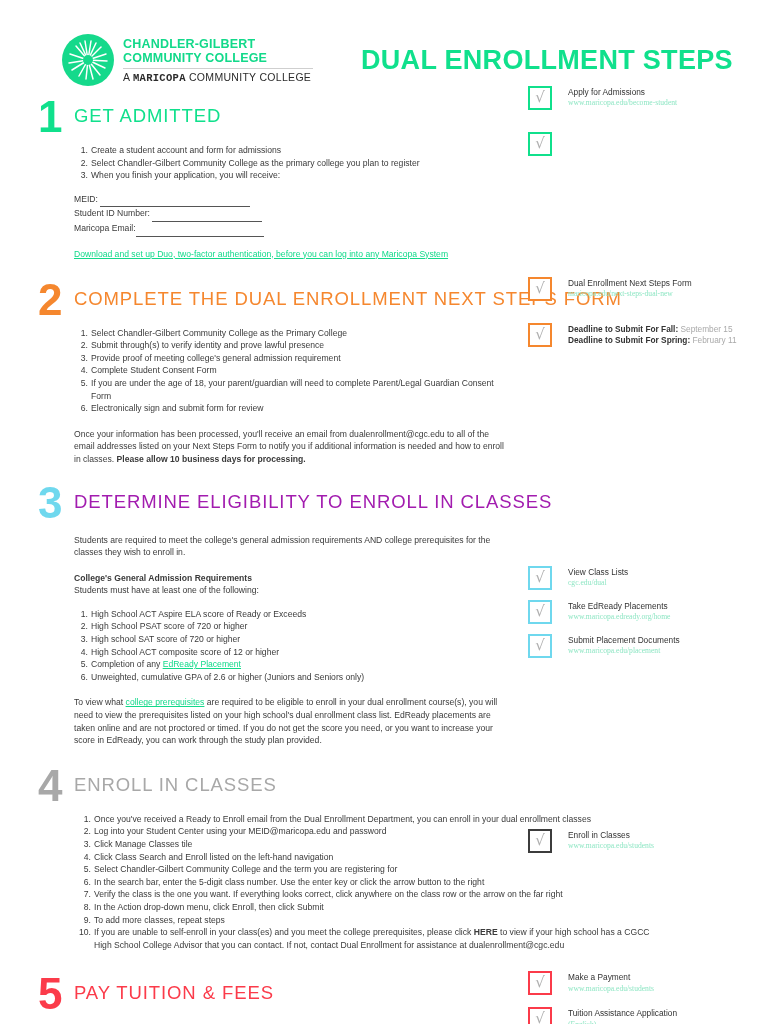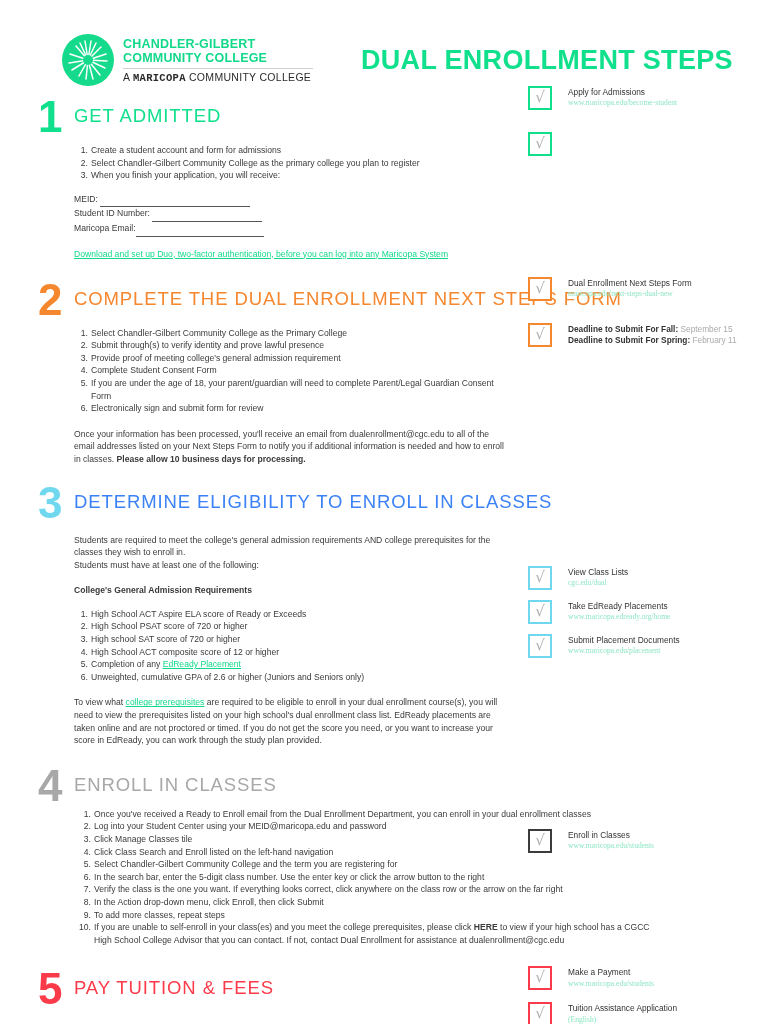--- a/index.html
+++ b/index.html
@@ -194,26 +194,26 @@
           <div class="card-title"><span class="bb">Deadline to Submit For Fall:</span><span class="gray"> September 15</span></div>
           <div class="card-title"><span class="bb">Deadline to Submit For Spring:</span><span class="gray"> February 11</span></div>
         </div>
       </div>
     </div>
   </div>
 
   <div class="section" style="margin-top:22px">
     <div class="sec-head">
       <div class="sec-num" style="color:#6fd8ee">3</div>
-      <div class="sec-title" style="color:#3b82f6">DETERMINE ELIGIBILITY TO ENROLL IN CLASSES</div>
+      <div class="sec-title" style="color:#a21caf">DETERMINE ELIGIBILITY TO ENROLL IN CLASSES</div>
     </div>
     <div class="sec-body" style="width:470px">
       <div class="para mt8">Students are required to meet the college's general admission requirements AND college prerequisites for the classes they wish to enroll in.</div>
+      <div class="para b mt12">College's General Admission Requirements</div>
       <div class="para">Students must have at least one of the following:</div>
-      <div class="para b mt12">College's General Admission Requirements</div>
       <ol class="steps" style="margin-top:11px">
         <li>High School ACT Aspire ELA score of Ready or Exceeds</li>
         <li>High School PSAT score of 720 or higher</li>
         <li>High school SAT score of 720 or higher</li>
         <li>High School ACT composite score of 12 or higher</li>
         <li>Completion of any <a class="lnk-green" href="#">EdReady Placement</a></li>
         <li>Unweighted, cumulative GPA of 2.6 or higher (Juniors and Seniors only)</li>
       </ol>
       <div class="para mt12"><span>To view what </span><a class="lnk-green" href="#">college prerequisites</a><span> are required to be eligible to enroll in your dual enrollment course(s), you will need to view the prerequisites listed on your high school's dual enrollment class list. EdReady placements are taken online and are not proctored or timed. If you do not get the score you need, or you want to increase your score in EdReady, you can work through the study plan provided.</span></div>
     </div>
@@ -247,21 +247,21 @@
       </div>
     </div>
   </div>
 
   <div class="section" style="margin-top:24px">
     <div class="sec-head">
       <div class="sec-num" style="color:#a8a8a8">4</div>
       <div class="sec-title" style="color:#a8a8a8">ENROLL IN CLASSES</div>
     </div>
     <div class="sec-body" style="width:620px">
-      <ol class="steps wide" style="">
+      <ol class="steps wide" style="margin-top:5px">
         <li>Once you've received a Ready to Enroll email from the Dual Enrollment Department, you can enroll in your dual enrollment classes</li>
         <li>Log into your Student Center using your MEID@maricopa.edu and password</li>
         <li>Click Manage Classes tile</li>
         <li>Click Class Search and Enroll listed on the left-hand navigation</li>
         <li>Select Chandler-Gilbert Community College and the term you are registering for</li>
         <li>In the search bar, enter the 5-digit class number. Use the enter key or click the arrow button to the right</li>
         <li>Verify the class is the one you want. If everything looks correct, click anywhere on the class row or the arrow on the far right</li>
         <li>In the Action drop-down menu, click Enroll, then click Submit</li>
         <li>To add more classes, repeat steps</li>
         <li>If you are unable to self-enroll in your class(es) and you meet the college prerequisites, please click <b>HERE</b> to view if your high school has a CGCC High School College Advisor that you can contact. If not, contact Dual Enrollment for assistance at dualenrollment@cgc.edu</li>

